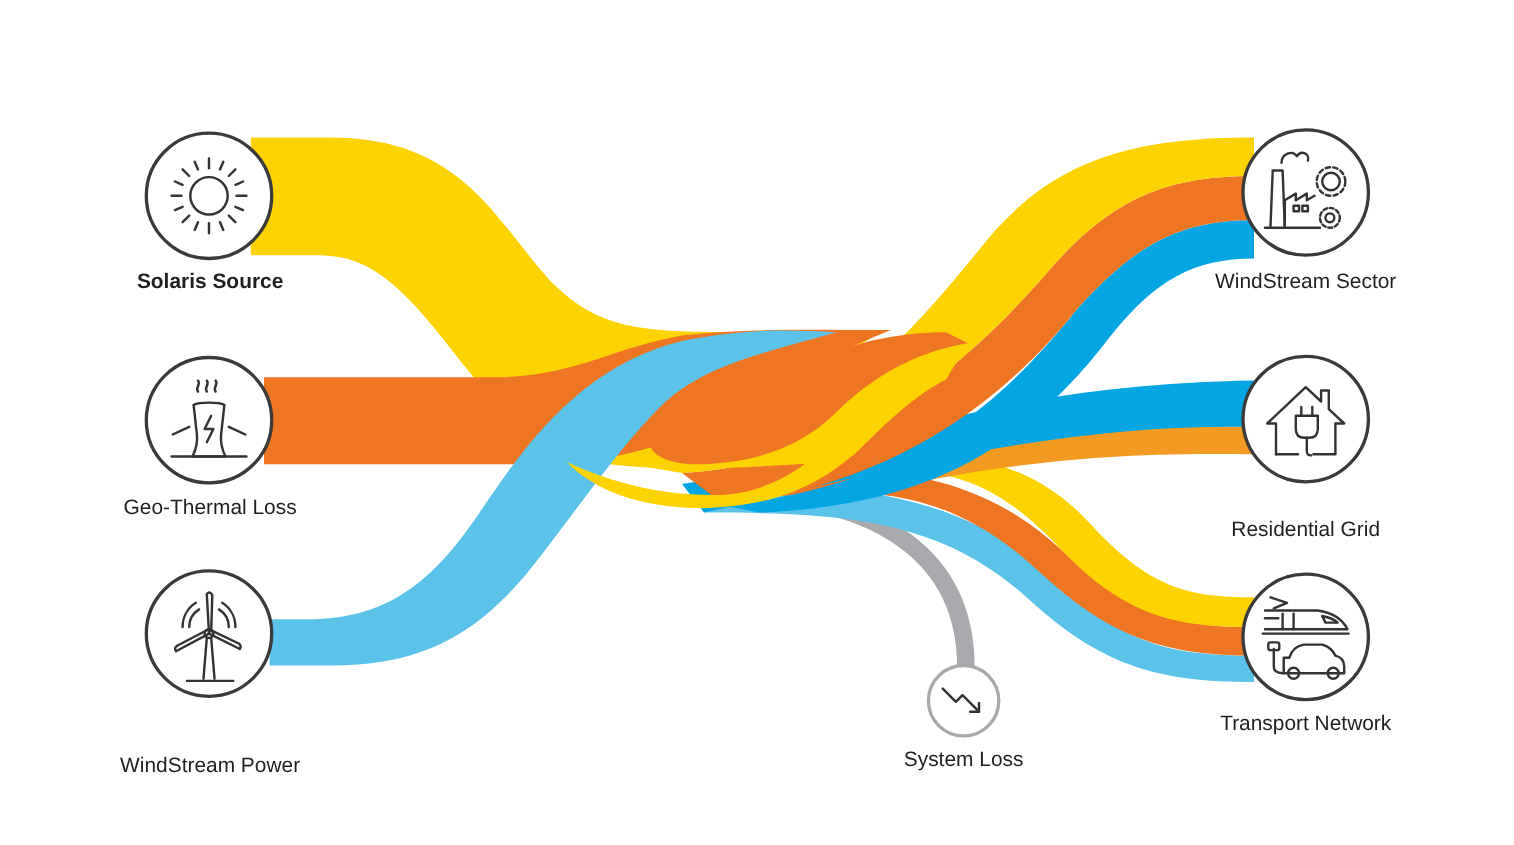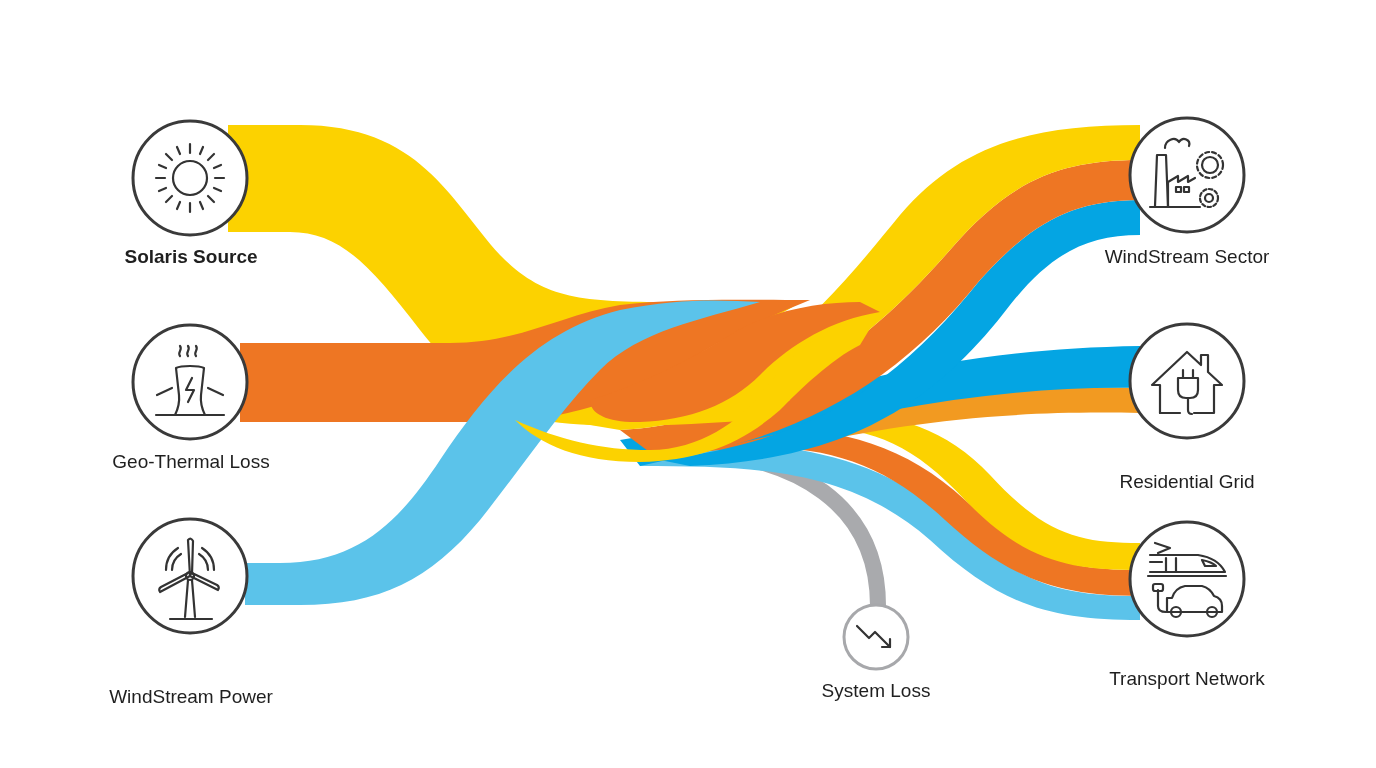--- a/index.html
+++ b/index.html
@@ -141,14 +141,14 @@
       <path d="M 882 647 L 890 647 L 890 639"></path>
     </g>
   </g>
 </svg>
 
 <div class="node-label" style="left:191px; top:246px;font-weight:bold;">Solaris Source</div>
 <div class="node-label" style="left:191px; top:451px;">Geo-Thermal Loss</div>
 <div class="node-label" style="left:191px; top:648px;margin-top:38px;">WindStream Power</div>
 <div class="node-label" style="left:1187px; top:246px;">WindStream Sector</div>
 <div class="node-label" style="left:1187px; top:451px;margin-top:20px;">Residential Grid</div>
-<div class="node-label" style="left:1187px; top:668px;">Transport Network</div>
+<div class="node-label" style="left:1187px; top:648px;">Transport Network</div>
 <div class="node-label" style="left:876px; top:680px;">System Loss</div>
 
 </body></html>

